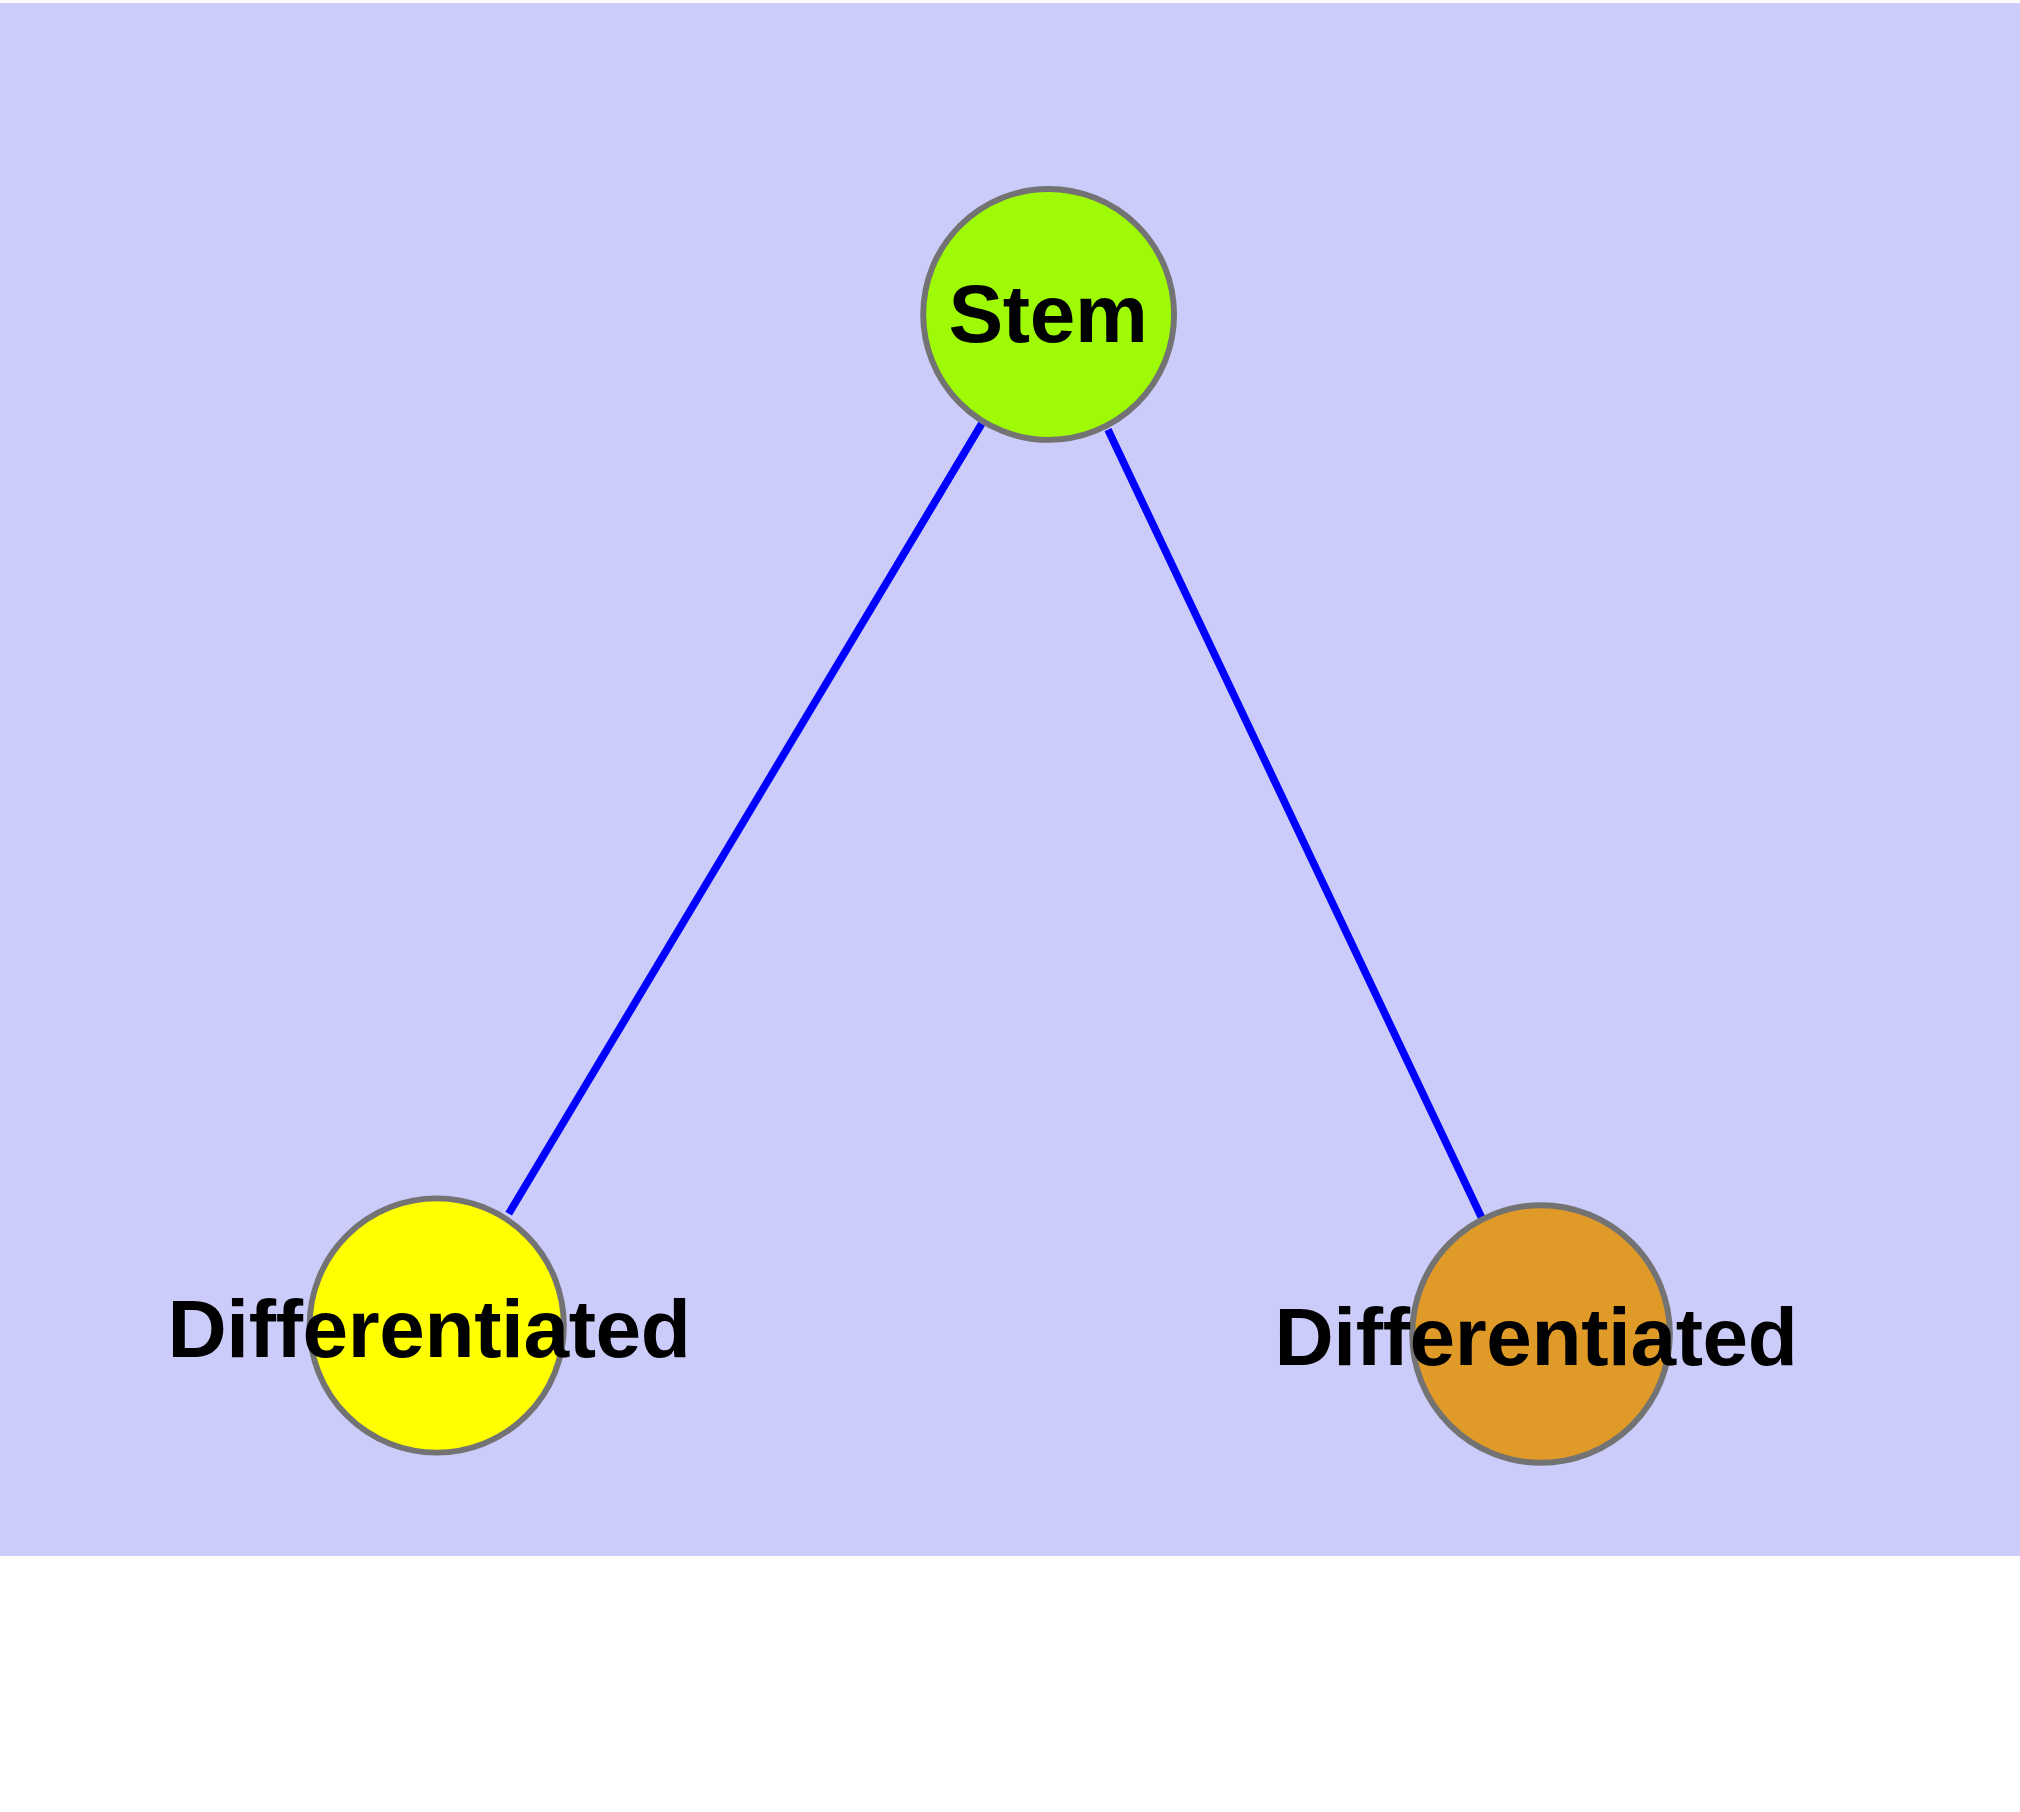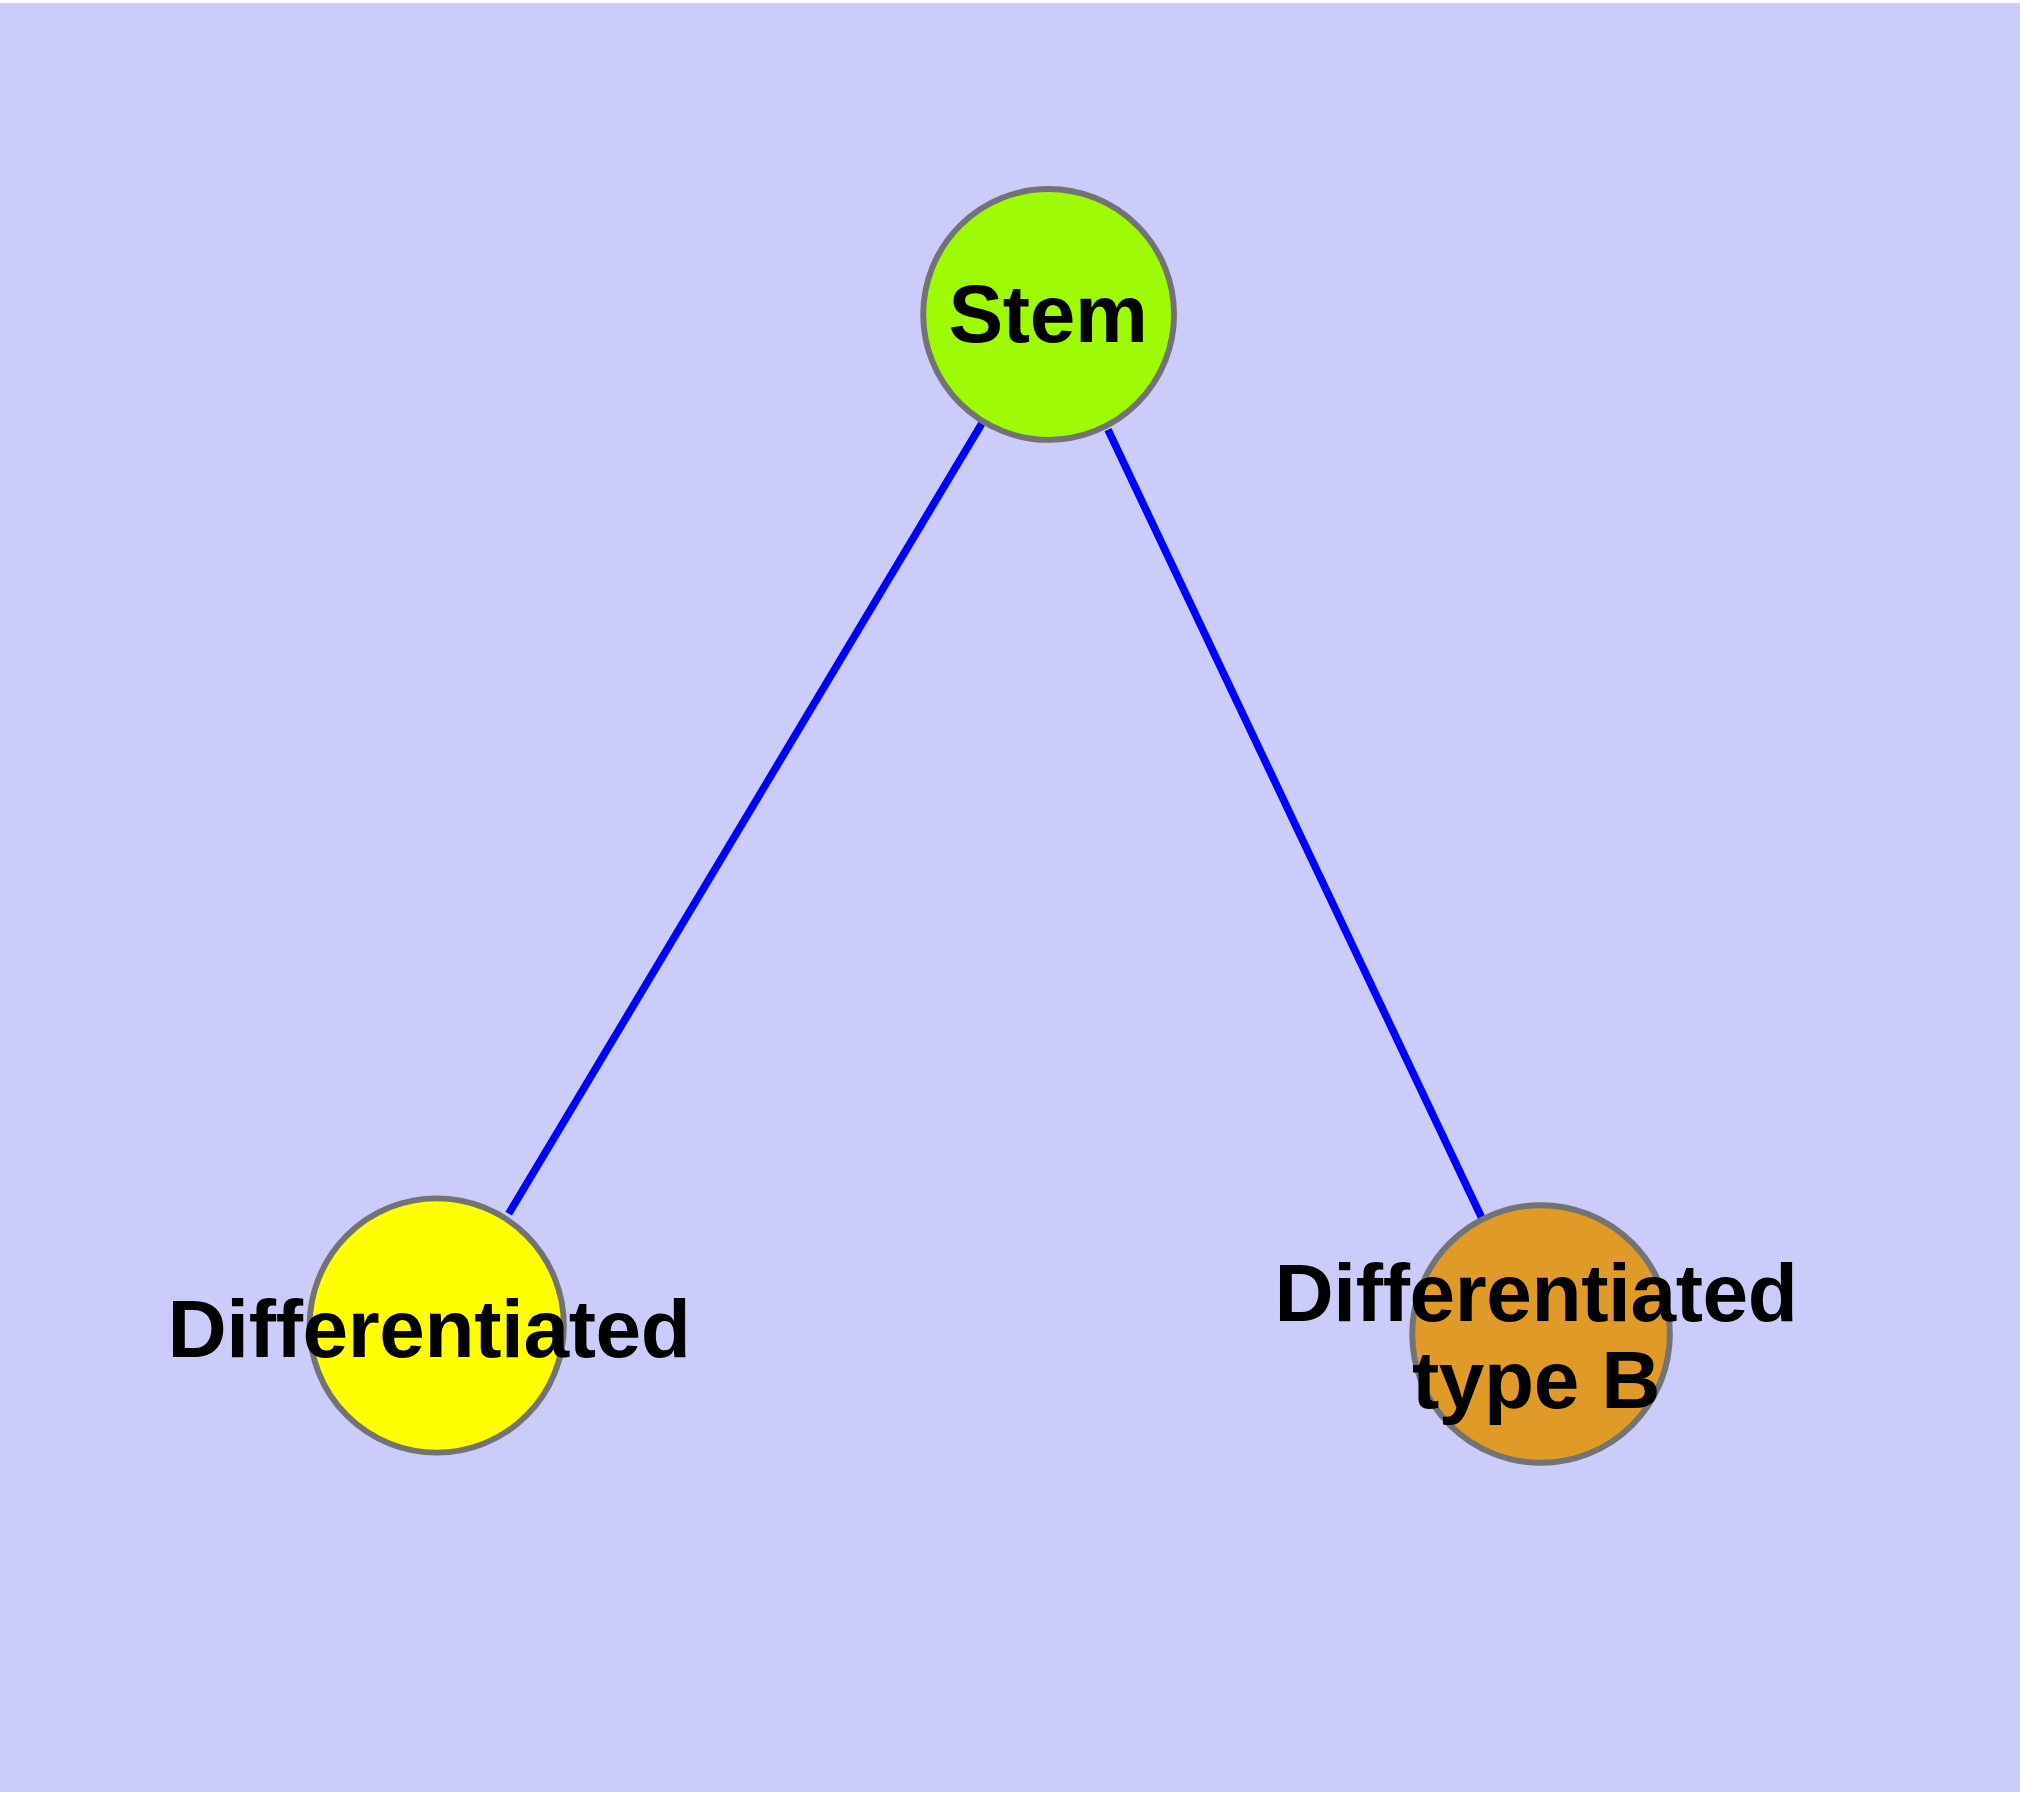--- a/index.html
+++ b/index.html
@@ -3,21 +3,21 @@
 <meta charset="utf-8">
 <style>
   html, body {
     margin: 0;
     padding: 0;
     background: #ffffff;
   }
   #canvas {
     position: relative;
     width: 2021px;
-    height: 1792px;
+    height: 1556px;
     background: #ffffff;
     overflow: hidden;
     font-family: "Liberation Sans", sans-serif;
   }
   #plot-bg {
     position: absolute;
     left: 0;
     top: 3.4px;
     width: 2021px;
     height: 1809px;
@@ -83,16 +83,16 @@
     <circle class="node-circle" cx="1237" cy="371" r="148" fill="#9efa05" stroke="#737373"></circle>
     <circle class="node-circle" cx="515" cy="1564" r="150" fill="#ffff00" stroke="#737373"></circle>
     <circle class="node-circle" cx="1818" cy="1574" r="152" fill="#e09a28" stroke="#737373"></circle>
 
   </svg>
 
   <div class="node-label" id="label-stem"><span>Stem</span></div>
 
   <div class="node-label" id="label-type-a"><span>Differentiated</span><br></div>
 
-  <div class="node-label" id="label-type-b"><span>Differentiated</span><br><span>type B</span></div>
+  <div class="node-label" id="label-type-b"><span>Differentiated</span><br></div>
 
 </div>
 
 
 </body></html>

